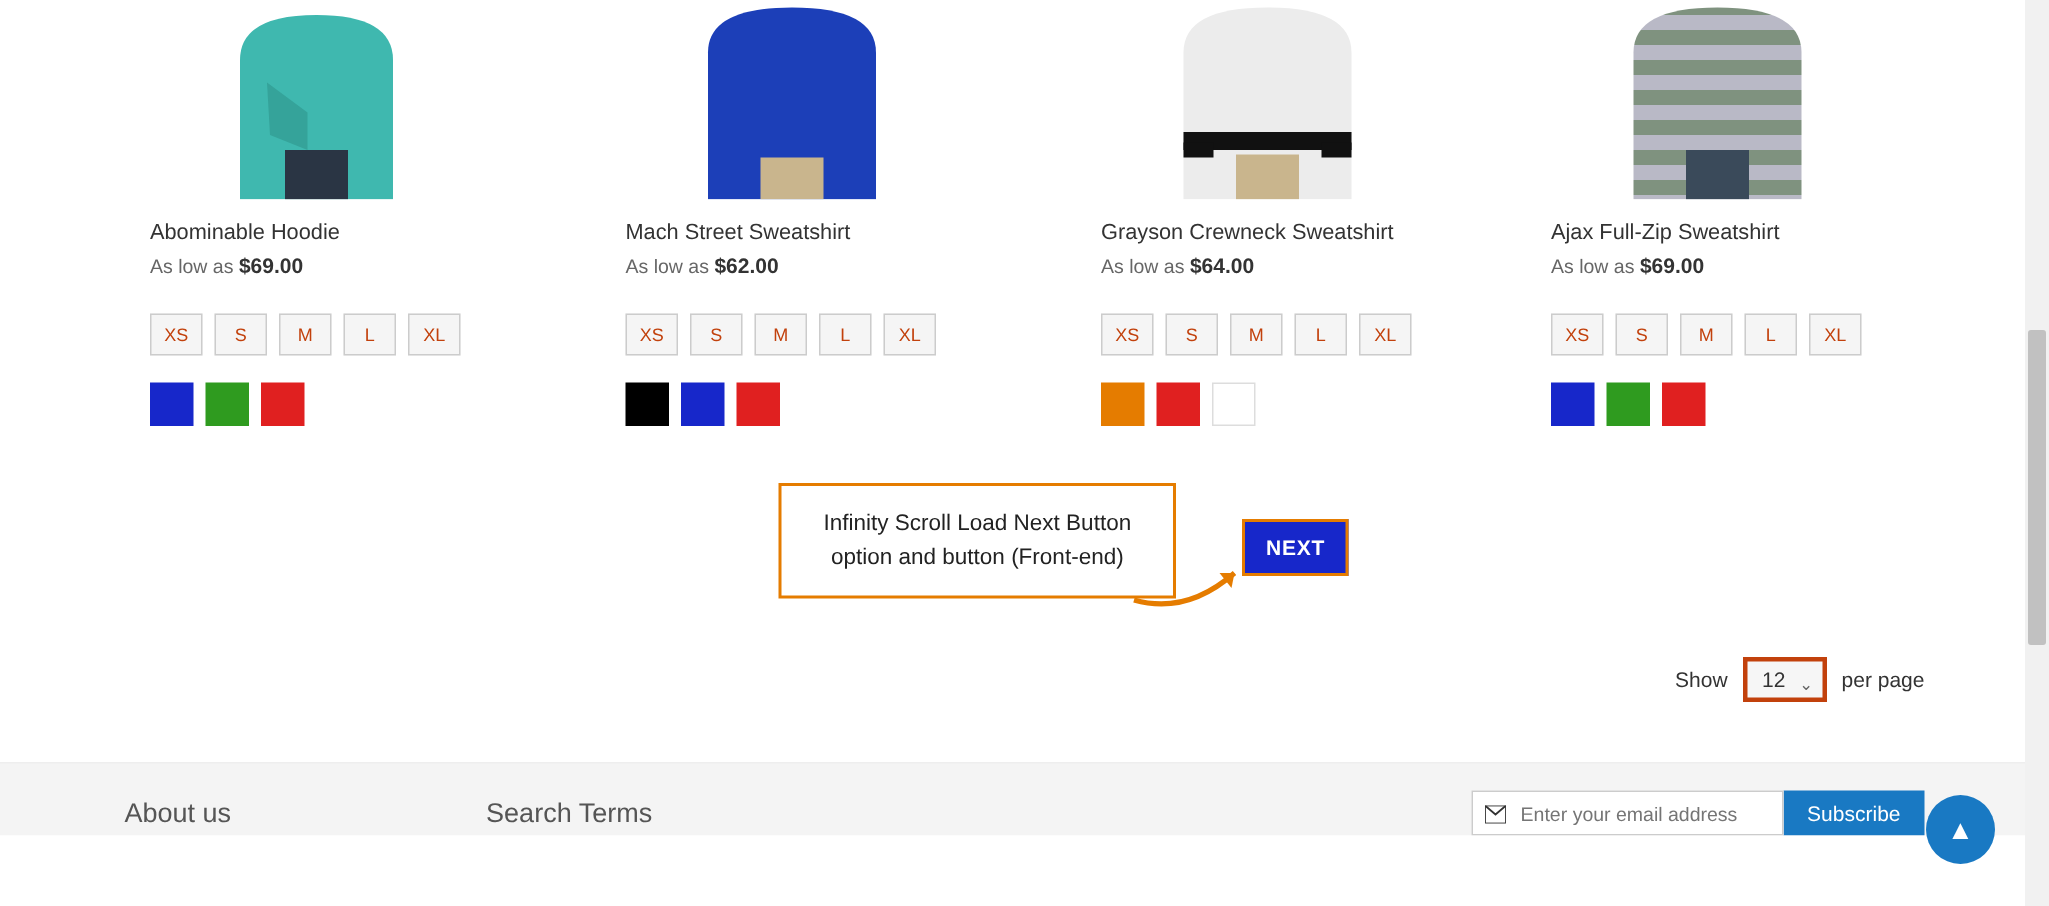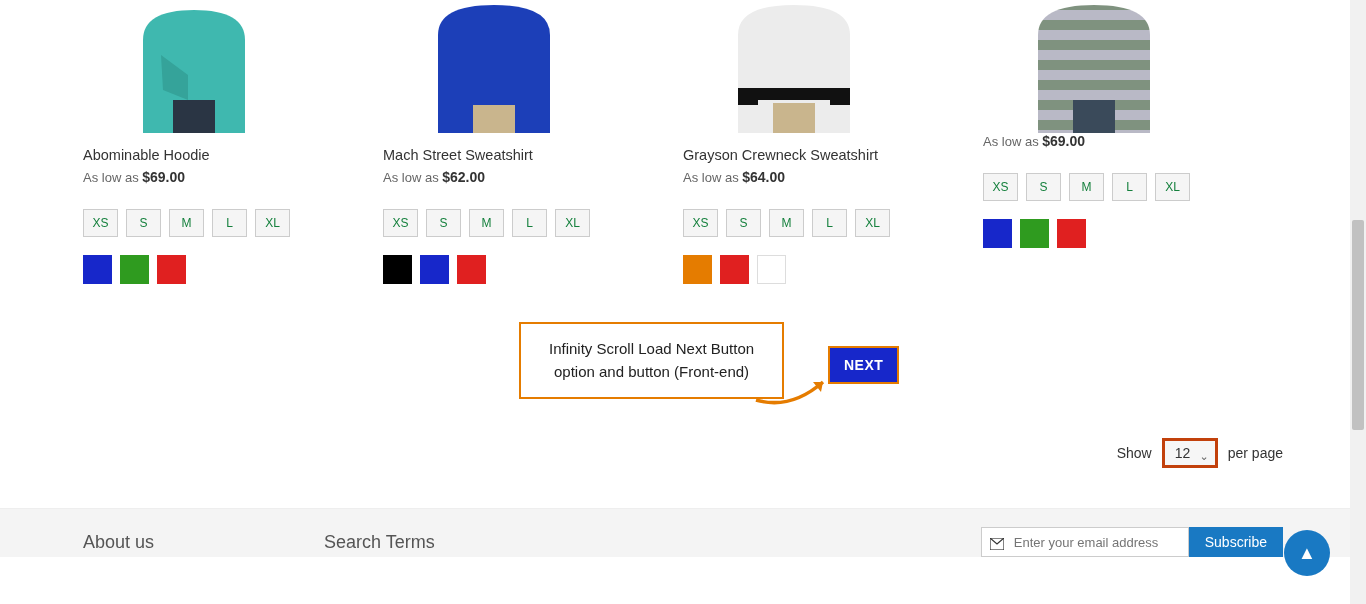--- a/index.html
+++ b/index.html
@@ -6,38 +6,38 @@
   body {
     margin: 0;
     font-family: Arial, Helvetica, sans-serif;
     color: #333;
     width: 1366px;
     background: #fff;
   }
   .container { width: 1240px; margin: 0 auto; padding: 0 20px; }
   .products { display: flex; gap: 0; }
   .product { width: 243px; margin-right: 0; }
-  .product:not(:last-child) { margin-right: 0; }
+  .product:not(:last-child) { margin-right: 0; margin-left: 17px; }
   .products > .product { flex: 0 0 25%; padding-right: 20px; }
   .product-img {
     width: 222px; height: 133px; overflow: hidden; position: relative;
     display: flex; align-items: flex-end; justify-content: center;
   }
   .product-img svg { display: block; }
   .product-name {
     font-size: 14.5px; color: #333; margin: 14px 0 6px 0; font-weight: 400;
     cursor: pointer;
   }
   .price-row { font-size: 13px; color: #666; margin-bottom: 24px; }
   .price { font-weight: 700; color: #333; font-size: 14px; }
   .swatches { display: flex; flex-wrap: wrap; gap: 8px; margin-bottom: 8px; }
   .swatch-size {
     width: 35px; height: 28px; border: 1px solid #ccc; background: #f5f5f5;
     display: flex; align-items: center; justify-content: center;
-    font-size: 12px; color: #15803d; cursor: pointer;
+    font-size: 12px; color: #c2410c; cursor: pointer;
   }
   .swatch-color {
     width: 29px; height: 29px; cursor: pointer;
   }
   .annotation-wrap { position: relative; height: 80px; margin-top: 30px; }
   .annotation-box {
     position: absolute; left: 436px; top: 0;
     border: 2px solid #e57c00; background: #fff;
     padding: 14px 28px; font-size: 15px; color: #222;
     text-align: center; line-height: 1.5;
@@ -206,20 +206,21 @@
           <defs>
             <pattern id="stripe4" width="20" height="20" patternUnits="userSpaceOnUse">
               <rect width="20" height="10" fill="#7f927f"></rect>
               <rect y="10" width="20" height="10" fill="#b9b9c6"></rect>
             </pattern>
           </defs>
           <path d="M55 133 L55 35 Q55 5 111 5 Q167 5 167 35 L167 133 Z" fill="url(#stripe4)"></path>
           <rect x="90" y="100" width="42" height="33" fill="#3a4a5a"></rect>
         </svg>
       </div>
+      <div class="product-name">Ajax Full-Zip Sweatshirt</div>
       <div class="price-row">
         <span>As low as</span>
         <span class="price">$69.00</span>
       </div>
       <div class="swatches">
         <div class="swatch-size">XS</div>
         <div class="swatch-size">S</div>
         <div class="swatch-size">M</div>
         <div class="swatch-size">L</div>
         <div class="swatch-size">XL</div>

